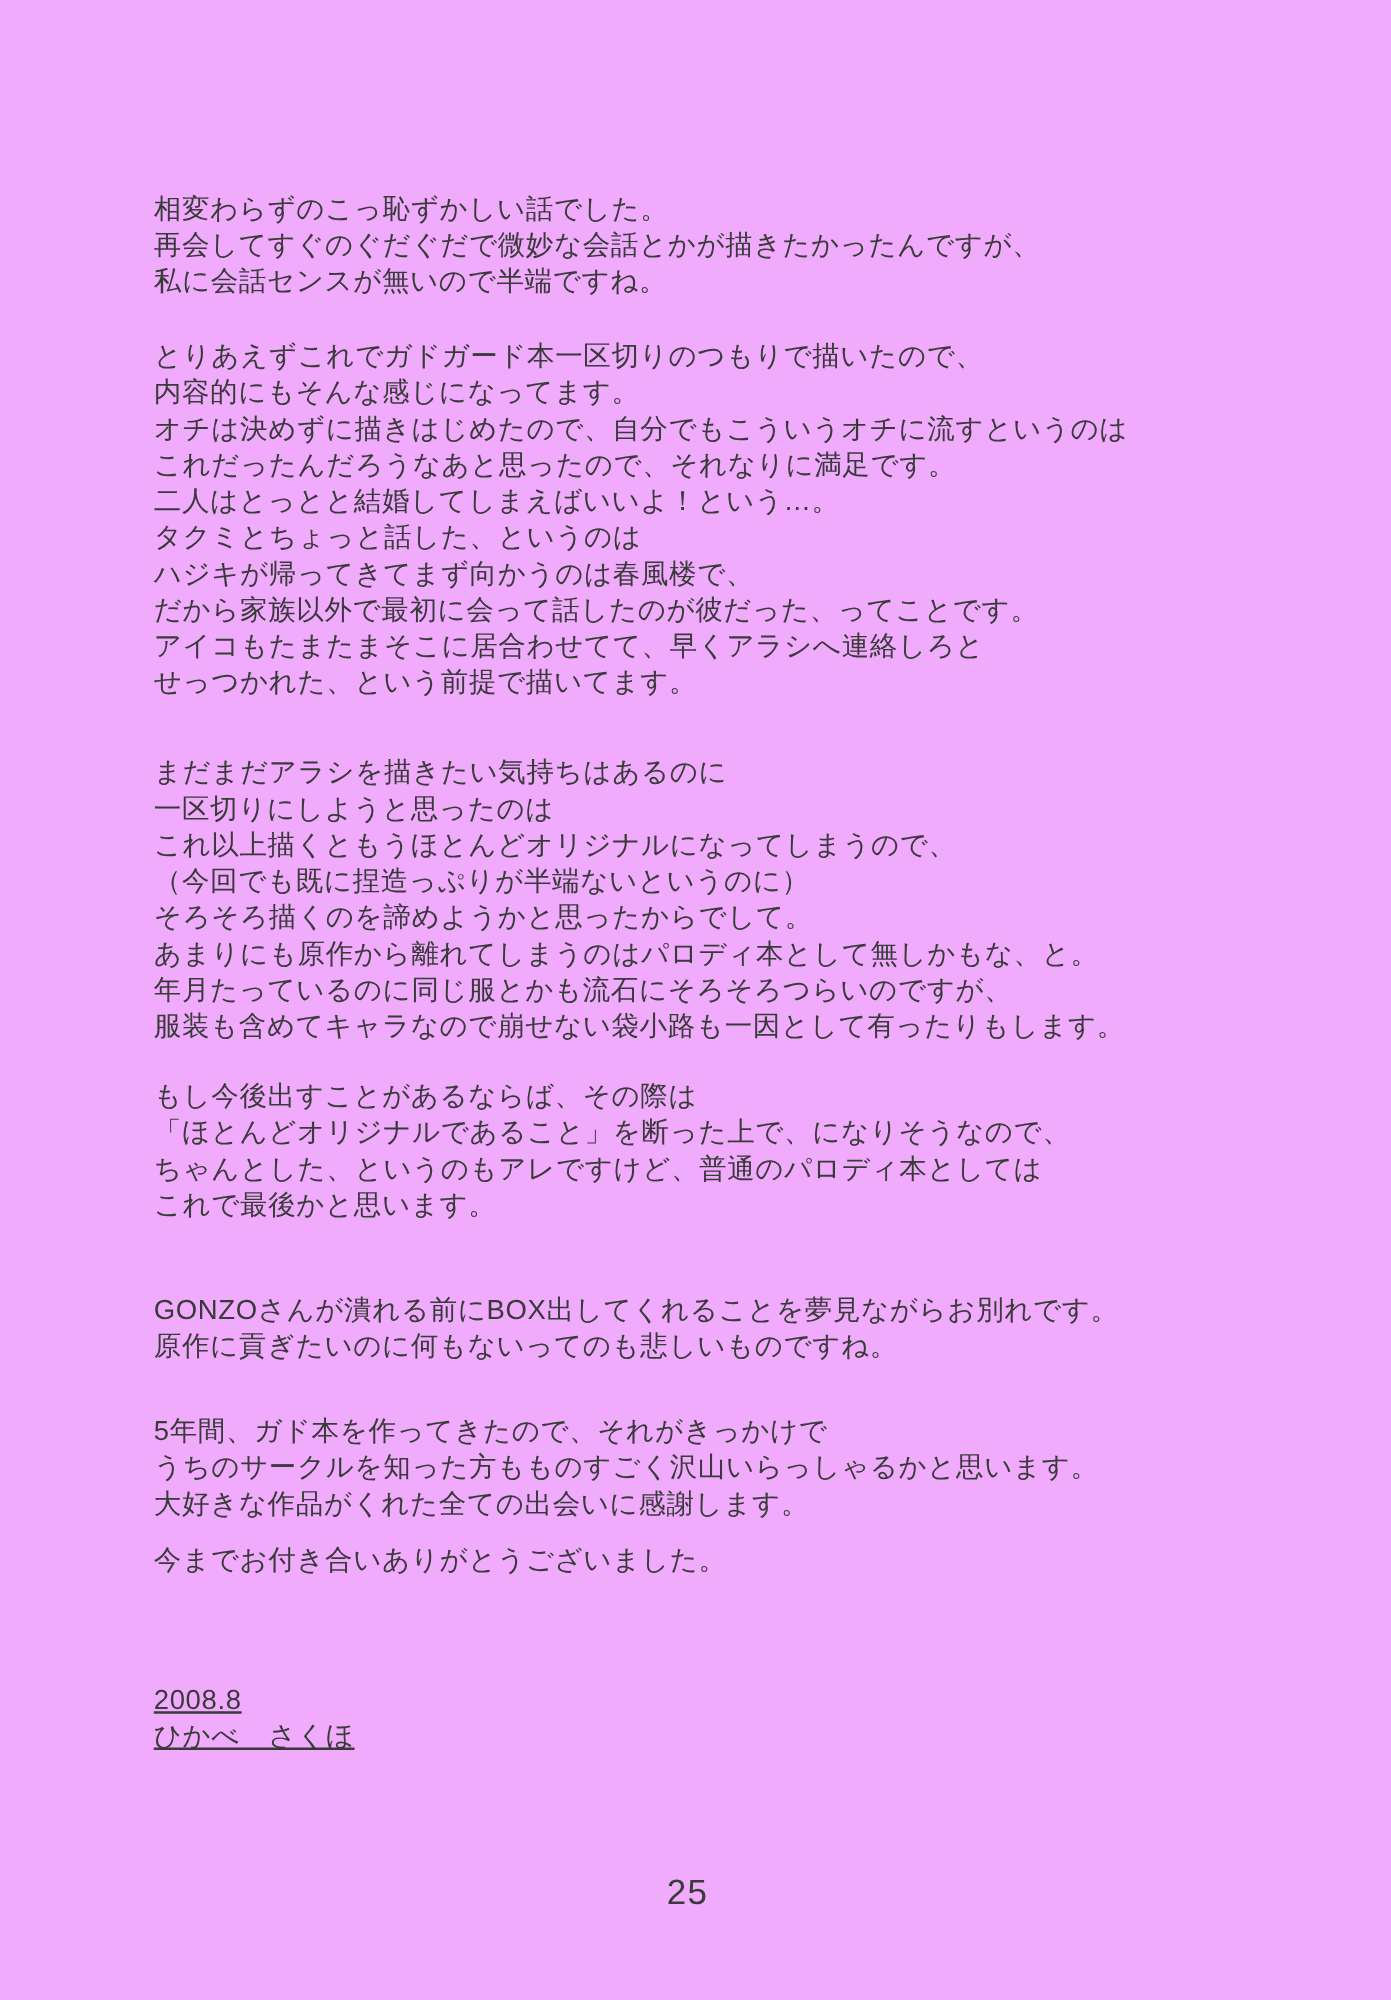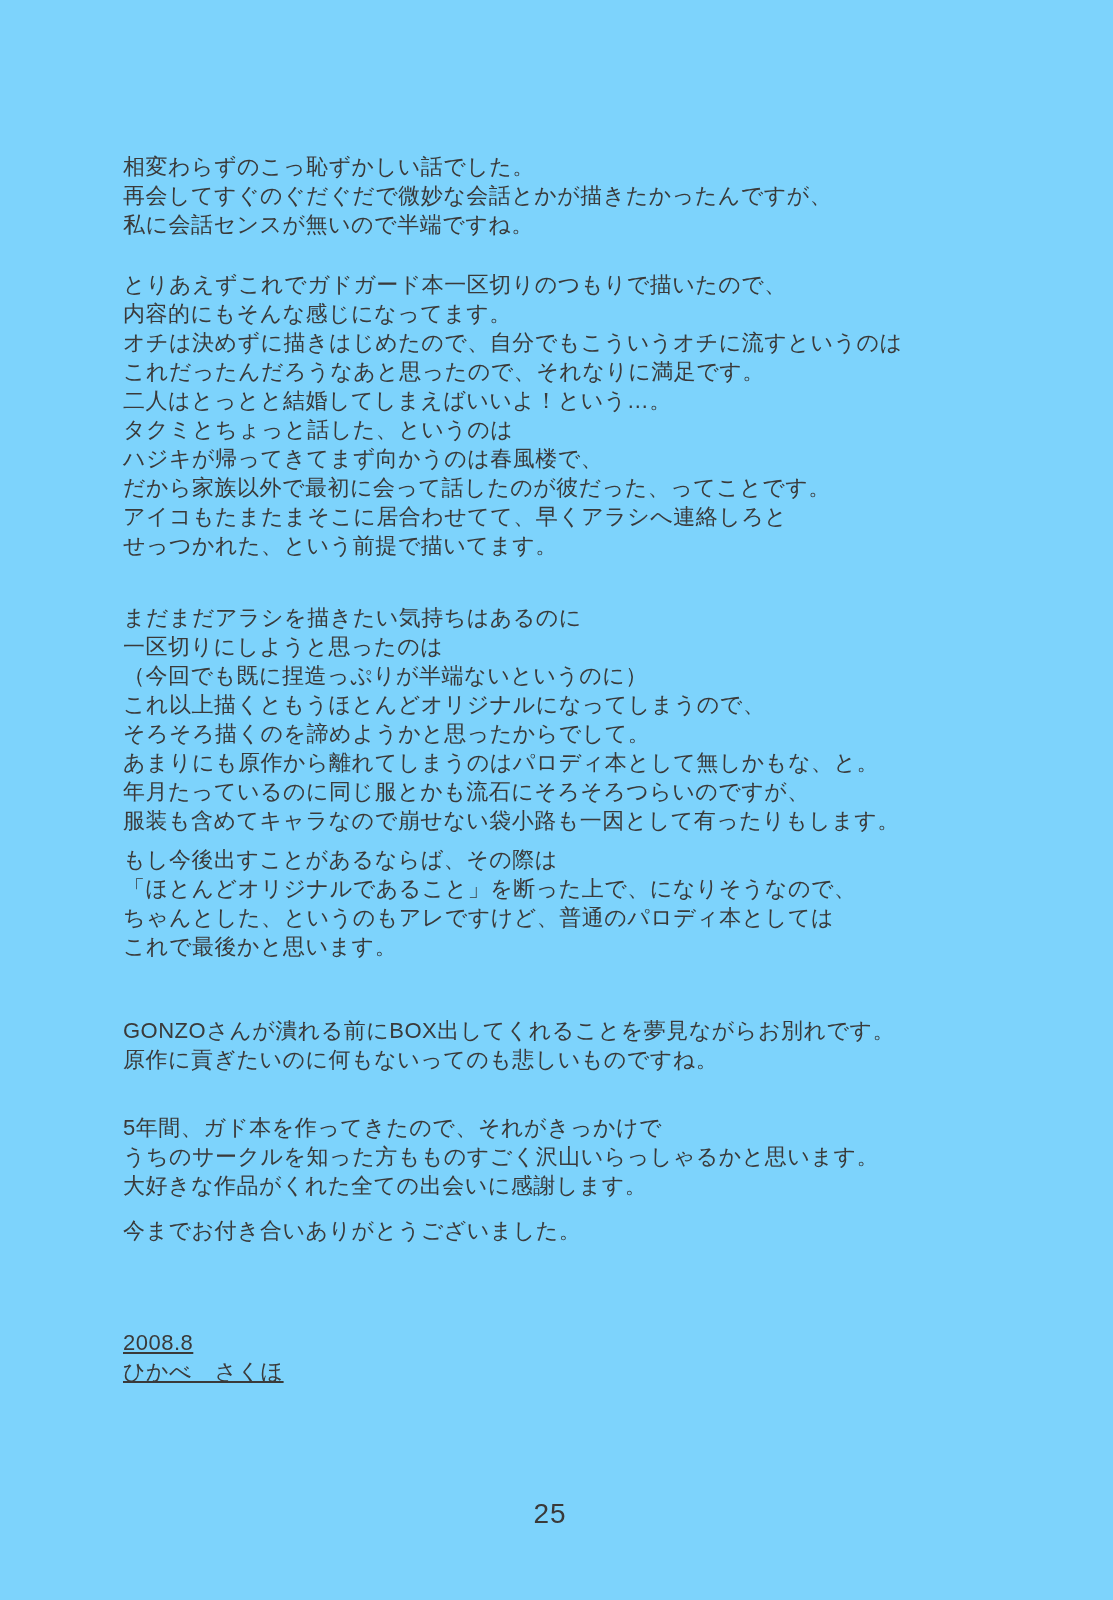--- a/index.html
+++ b/index.html
@@ -7,38 +7,38 @@
     width: 1113px;
     height: 1600px;
     background: #ffffff;
     font-family: "Liberation Sans", "DejaVu Sans", sans-serif;
     overflow: hidden;
   }
   .page {
     position: relative;
     width: 1113px;
     height: 1600px;
-    background: #7dd3fc;
+    background: #f0abfc;
     color: #3a3a3a;
   }
   .afterword {
     position: absolute;
     top: 152px;
     left: 123px;
     width: 880px;
     font-size: 22px;
     line-height: 29px;
     font-weight: 400;
     letter-spacing: 0.5px;
     color: #3a3a3a;
   }
   .para { margin: 0; }
   .para-1 { margin-bottom: 31px; }
   .para-2 { margin-bottom: 43px; }
-  .para-3 { margin-bottom: 10px; }
+  .para-3 { margin-bottom: 27px; }
   .para-4 { margin-bottom: 55px; }
   .para-5 { margin-bottom: 39px; }
   .para-6 { margin-bottom: 16px; }
   .para-7 { margin-bottom: 83px; }
   .line {
     white-space: pre;
     min-height: 29px;
   }
   .signature .line { min-height: 29px; text-decoration: underline; }
   .page-number {
@@ -73,22 +73,22 @@
       <div class="line">タクミとちょっと話した、というのは</div>
       <div class="line">ハジキが帰ってきてまず向かうのは春風楼で、</div>
       <div class="line">だから家族以外で最初に会って話したのが彼だった、ってことです。</div>
       <div class="line">アイコもたまたまそこに居合わせてて、早くアラシへ連絡しろと</div>
       <div class="line">せっつかれた、という前提で描いてます。</div>
     </div>
 
     <div class="para para-3">
       <div class="line">まだまだアラシを描きたい気持ちはあるのに</div>
       <div class="line">一区切りにしようと思ったのは</div>
+      <div class="line">これ以上描くともうほとんどオリジナルになってしまうので、</div>
       <div class="line">（今回でも既に捏造っぷりが半端ないというのに）</div>
-      <div class="line">これ以上描くともうほとんどオリジナルになってしまうので、</div>
       <div class="line">そろそろ描くのを諦めようかと思ったからでして。</div>
       <div class="line">あまりにも原作から離れてしまうのはパロディ本として無しかもな、と。</div>
       <div class="line">年月たっているのに同じ服とかも流石にそろそろつらいのですが、</div>
       <div class="line">服装も含めてキャラなので崩せない袋小路も一因として有ったりもします。</div>
     </div>
 
     <div class="para para-4">
       <div class="line">もし今後出すことがあるならば、その際は</div>
       <div class="line">「ほとんどオリジナルであること」を断った上で、になりそうなので、</div>
       <div class="line">ちゃんとした、というのもアレですけど、普通のパロディ本としては</div>

